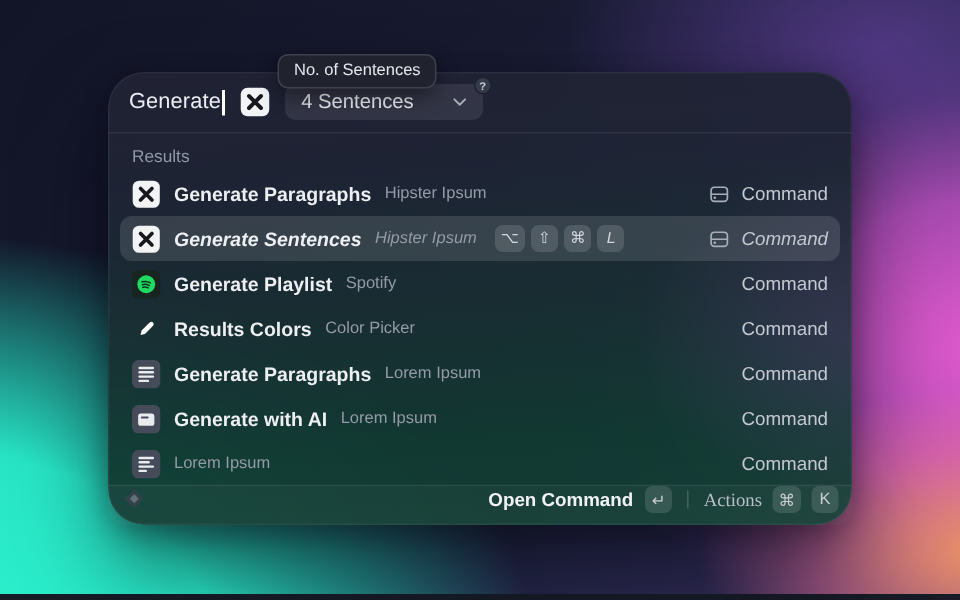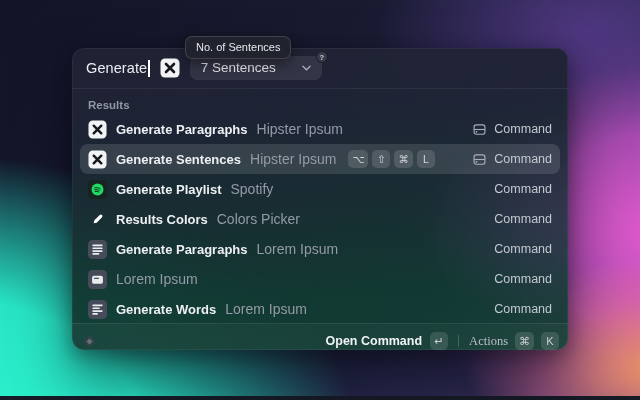--- a/index.html
+++ b/index.html
@@ -12,21 +12,21 @@
       radial-gradient(42% 38% at 103% 92%, rgba(248,156,96,.92) 0%, rgba(246,120,150,.45) 45%, rgba(240,90,170,0) 72%),
       radial-gradient(55% 62% at 104% 58%, #e65bd0 0%, rgba(205,85,205,.75) 40%, rgba(130,65,170,.25) 68%, rgba(120,60,160,0) 82%),
       radial-gradient(78% 85% at -10% 110%, #2df5cf 0%, #28e4c5 42%, rgba(35,205,180,.55) 64%, rgba(25,140,145,0) 84%),
       radial-gradient(46% 42% at 92% 8%, rgba(95,62,150,.75) 0%, rgba(70,45,115,0) 72%),
       linear-gradient(128deg, #121427 0%, #181a30 38%, #232547 68%, #3a2e61 100%);
   }
   .bottom-strip { position:absolute; left:0; right:0; bottom:0; height:4px; background:#161b26; }
 
   
   .window { position:absolute; left:72px; top:48px; width:496px; height:302px;
-    border-radius:12px;
+    border-radius:24px;
     background:
       radial-gradient(46% 52% at 103% 58%, rgba(150,72,178,.20) 0%, rgba(0,0,0,0) 70%),
       linear-gradient(176deg, rgba(33,35,52,.97) 0%, rgba(31,36,53,.97) 22%, rgba(24,46,50,.96) 52%, rgba(17,57,49,.96) 78%, rgba(19,62,52,.96) 100%);
     box-shadow: 0 28px 55px rgba(8,10,18,.55), 0 6px 18px rgba(8,10,18,.35), inset 0 0 0 1px rgba(255,255,255,.05);
   }
 
   
   .tooltip { position:absolute; left:113px; top:-12px; background:#20222e;
     border:1px solid rgba(255,255,255,.14); border-radius:7px; padding:4px 10px 5px;
     font-size:11px; color:#e6e8ec; white-space:nowrap; z-index:5;
@@ -40,39 +40,39 @@
   .ext-icon { width:20px; height:20px; flex:0 0 auto; display:flex; }
   .dropdown { display:flex; align-items:center; gap:26px; position:relative;
     background:rgba(255,255,255,.09); border-radius:7px; padding:4px 11px 5px;
     color:#e9ebef; font-size:13.5px; cursor:pointer; }
   .help-badge { position:absolute; top:-5px; right:-6px; width:12px; height:12px; border-radius:50%;
     background:#363b49; border:1px solid rgba(0,0,0,.45); color:#c9cdd5; font-size:7.5px;
     display:flex; align-items:center; justify-content:center; font-weight:bold; }
   .hdiv { height:1px; background:rgba(255,255,255,.07); }
 
   
-  .results-label { padding:10px 16px 4px; font-size:11.5px; color:#9298a3; height:25px;font-weight:bold; }
+  .results-label { padding:10px 16px 4px; font-size:11.5px; color:#9298a3; height:25px; }
   .row { height:30px; display:flex; align-items:center; gap:9px; margin:0 8px; padding:0 8px;
     border-radius:8px; cursor:default; }
-  .row.selected { background:rgba(255,255,255,.12); }
+  .row.selected { background:rgba(255,255,255,.12);font-style:italic; }
   .row-icon { width:19px; height:19px; flex:0 0 auto; display:flex; }
   .row-title { font-size:13px; font-weight:bold; color:#edeff2; white-space:nowrap; }
-  .row-sub { font-size:14px; color:#949aa6; white-space:nowrap; }
+  .row-sub { font-size:11px; color:#949aa6; white-space:nowrap; }
   .shortcuts { display:flex; gap:4px; margin-left:3px; }
   .key-badge { min-width:18px; height:18px; padding:0 4px; border-radius:5px;
     background:rgba(255,255,255,.13); color:#d2d5dc; font-size:10.5px;
     display:flex; align-items:center; justify-content:center; }
   .row-right { margin-left:auto; display:flex; align-items:center; gap:7px; }
   .type-label { font-size:12.5px; color:#c4c8d0;text-align:center; }
 
   
   .footer { position:absolute; left:0; right:0; bottom:0; height:27px;
     border-top:1px solid rgba(255,255,255,.08); border-radius:0 0 12px 12px;
     background:rgba(255,255,255,.03);
-    display:flex; align-items:flex-end; padding:0 9px; }
+    display:flex; align-items:flex-start; padding:0 9px; }
   .logo { width:17px; height:17px; display:flex; opacity:.85; }
   .footer-right { margin-left:auto; display:flex; align-items:center; gap:8px; }
   .open-cmd { color:#f0f2f5; font-weight:bold; font-size:12.5px; }
   .kbd { height:18px; min-width:18px; padding:0 4px; border-radius:5px;
     background:rgba(255,255,255,.13); color:#c9cdd4; font-size:11px;
     display:flex; align-items:center; justify-content:center; }
   .vdiv { width:1px; height:12px; background:rgba(255,255,255,.18); margin:0 2px; }
   .actions-group { display:flex; align-items:center; gap:7px; cursor:pointer; }
   .actions-label { color:#b9bec8; font-size:12.5px;font-family:Liberation Serif, serif; }
 </style>
@@ -93,21 +93,21 @@
       <span class="search-text">Generate</span>
       <span class="caret"></span>
     </div>
     <span class="ext-icon">
       <svg viewBox="0 0 20 20" width="20" height="20">
           <rect x="0.5" y="0.5" width="19" height="19" rx="4.5" fill="#f2f3f5"></rect>
           <path d="M6 6l8 8M14 6l-8 8" stroke="#16181d" stroke-width="2.6" stroke-linecap="round"></path>
         </svg>
     </span>
     <div class="dropdown">
-      <span>7 Sentences</span>
+      <span>4 Sentences</span>
       <span style="display:flex;">
         <svg viewBox="0 0 10 6" width="9" height="6">
             <path d="M1 1l4 4 4-4" stroke="#aab0ba" stroke-width="1.4" fill="none" stroke-linecap="round"></path>
           </svg>
       </span>
       <span class="help-badge">?</span>
     </div>
   </div>
 
   <div class="hdiv"></div>
@@ -183,21 +183,21 @@
                 <stop offset="0" stop-color="#ee5fd0"></stop>
                 <stop offset=".55" stop-color="#f0699f"></stop>
                 <stop offset="1" stop-color="#f7a05c"></stop>
               </linearGradient>
             </defs>
             <rect width="20" height="20" rx="4.5" fill="url(#g-cp)"></rect>
             <path d="M12.4 5.2a1.7 1.7 0 0 1 2.4 2.4l-5.7 5.7-3.1.7.7-3.1z" fill="#ffffff"></path>
           </svg>
         </span>
         <span class="row-title">Results Colors</span>
-        <span class="row-sub">Colors Picker</span>
+        <span class="row-sub">Color Picker</span>
         <span class="row-right">
           <span class="type-label">Command</span>
         </span>
       </div>
       <div class="row">
         <span class="row-icon">
           <svg viewBox="0 0 20 20" width="19" height="19">
             <rect width="20" height="20" rx="4.5" fill="#454b58"></rect>
             <rect x="4.5" y="4.8" width="11" height="1.7" rx=".85" fill="#e9ebef"></rect>
             <rect x="4.5" y="7.8" width="11" height="1.7" rx=".85" fill="#e9ebef"></rect>
@@ -212,36 +212,36 @@
         </span>
       </div>
       <div class="row">
         <span class="row-icon">
           <svg viewBox="0 0 20 20" width="19" height="19">
             <rect width="20" height="20" rx="4.5" fill="#454b58"></rect>
             <rect x="4.3" y="6" width="11.4" height="8.6" rx="2" fill="#e9ebef"></rect>
             <rect x="6.2" y="8.1" width="5.5" height="1.4" rx=".7" fill="#454b58"></rect>
           </svg>
         </span>
+        <span class="row-title">Generate with AI</span>
         <span class="row-sub">Lorem Ipsum</span>
         <span class="row-right">
           <span class="type-label">Command</span>
         </span>
       </div>
       <div class="row">
         <span class="row-icon">
           <svg viewBox="0 0 20 20" width="19" height="19">
             <rect width="20" height="20" rx="4.5" fill="#454b58"></rect>
             <rect x="4.5" y="4.8" width="11" height="1.7" rx=".85" fill="#e9ebef"></rect>
             <rect x="4.5" y="7.8" width="8" height="1.7" rx=".85" fill="#e9ebef"></rect>
             <rect x="4.5" y="10.8" width="11" height="1.7" rx=".85" fill="#e9ebef"></rect>
             <rect x="4.5" y="13.8" width="6" height="1.7" rx=".85" fill="#e9ebef"></rect>
           </svg>
         </span>
-        <span class="row-title">Generate Words</span>
         <span class="row-sub">Lorem Ipsum</span>
         <span class="row-right">
           <span class="type-label">Command</span>
         </span>
       </div>
     </div>
 
   <div class="footer">
     <span class="logo">
       <svg viewBox="0 0 20 20" width="17" height="17">

